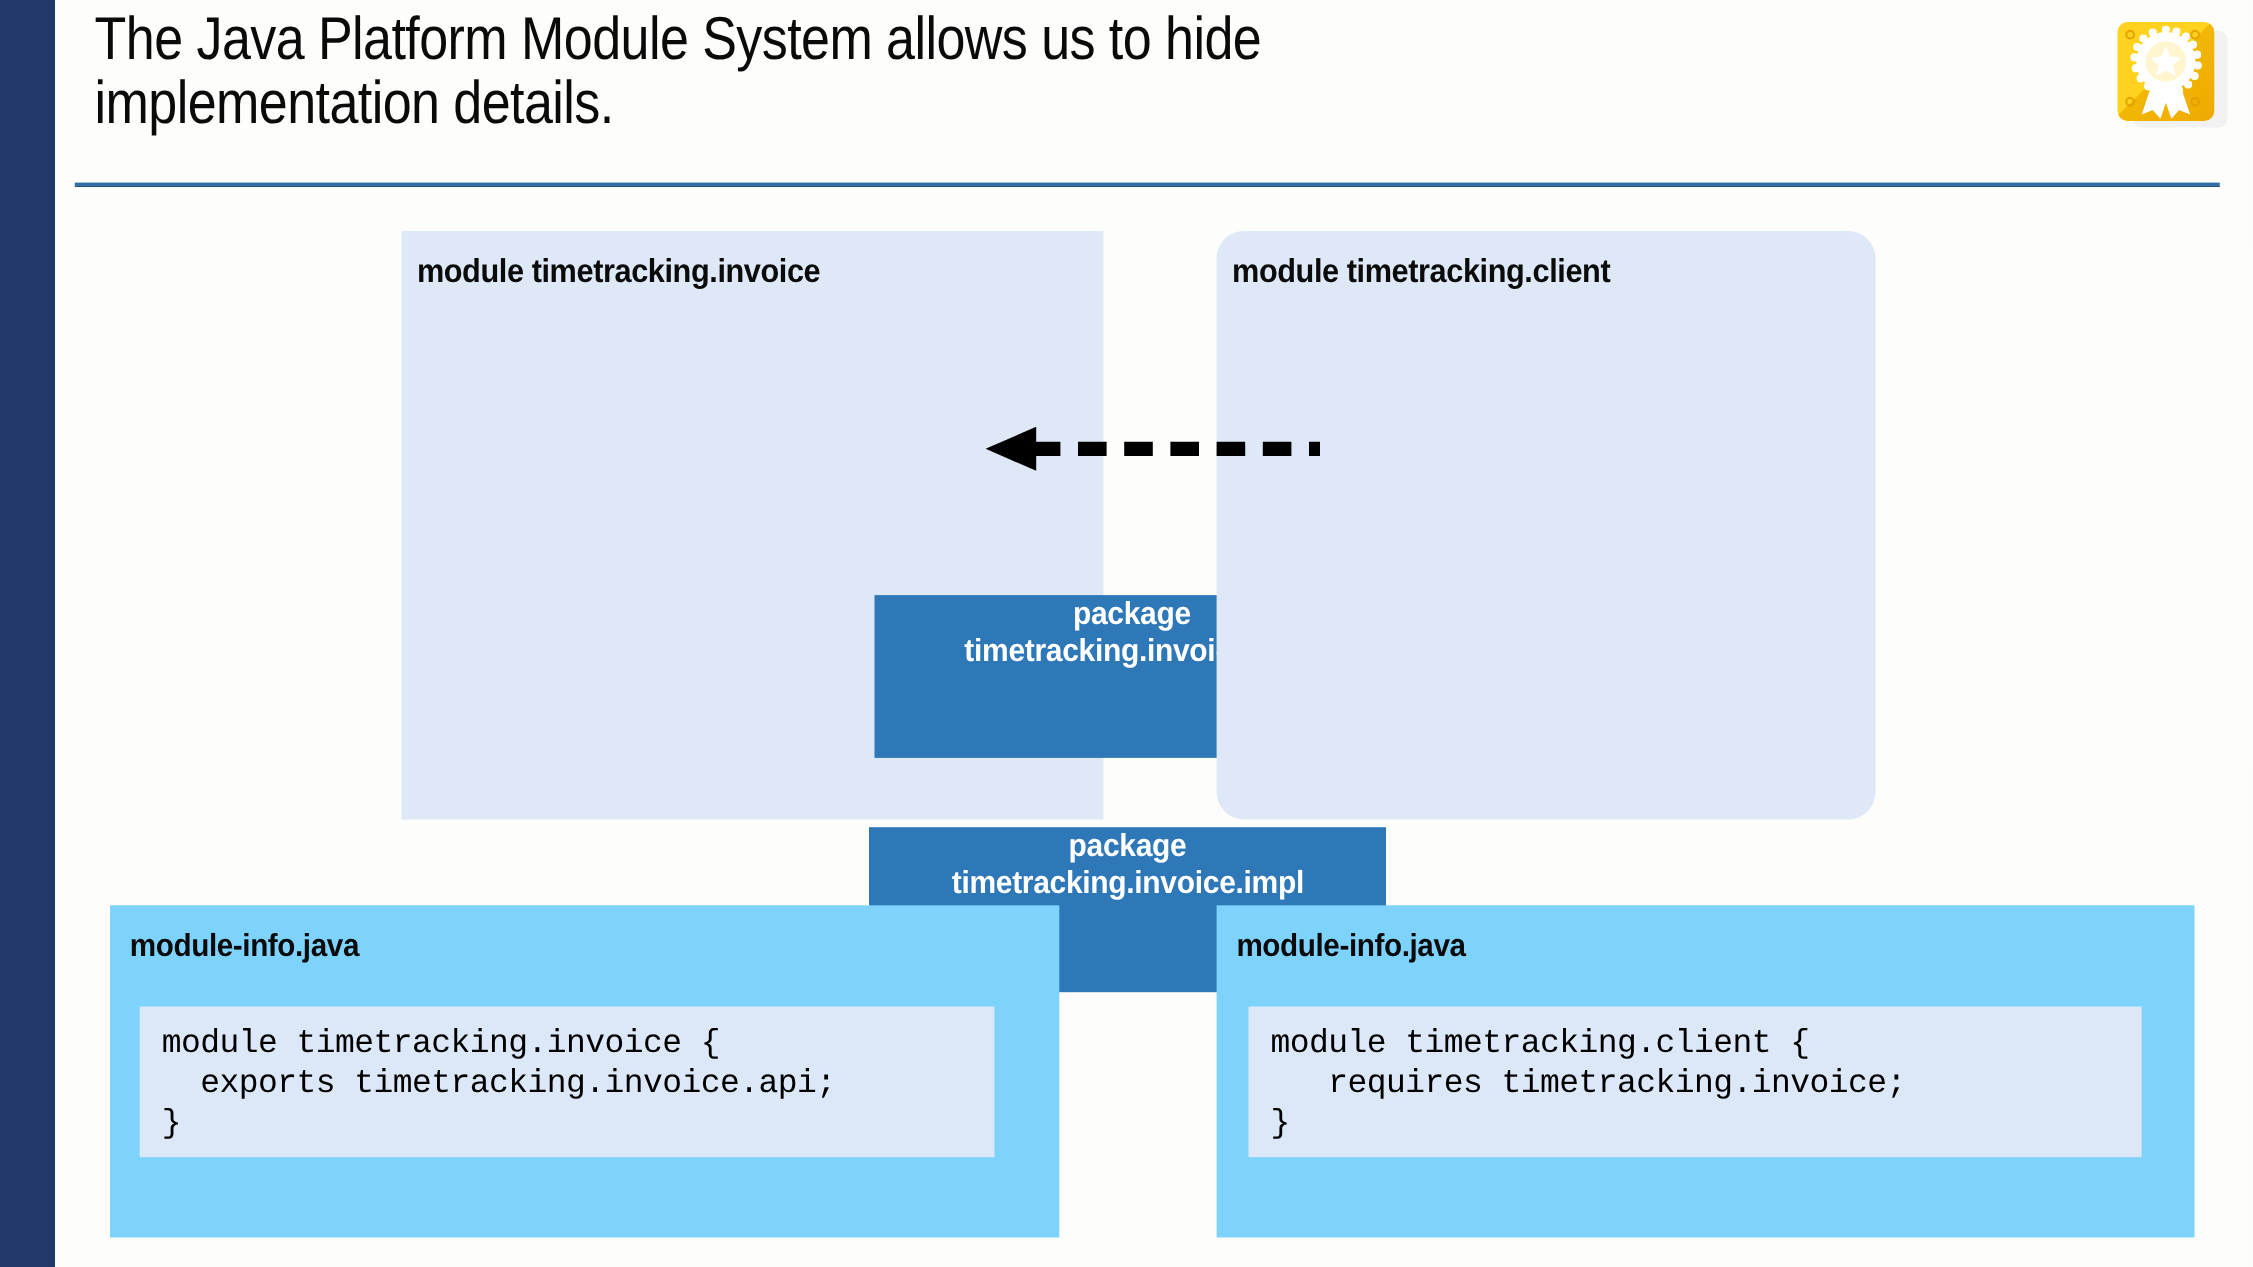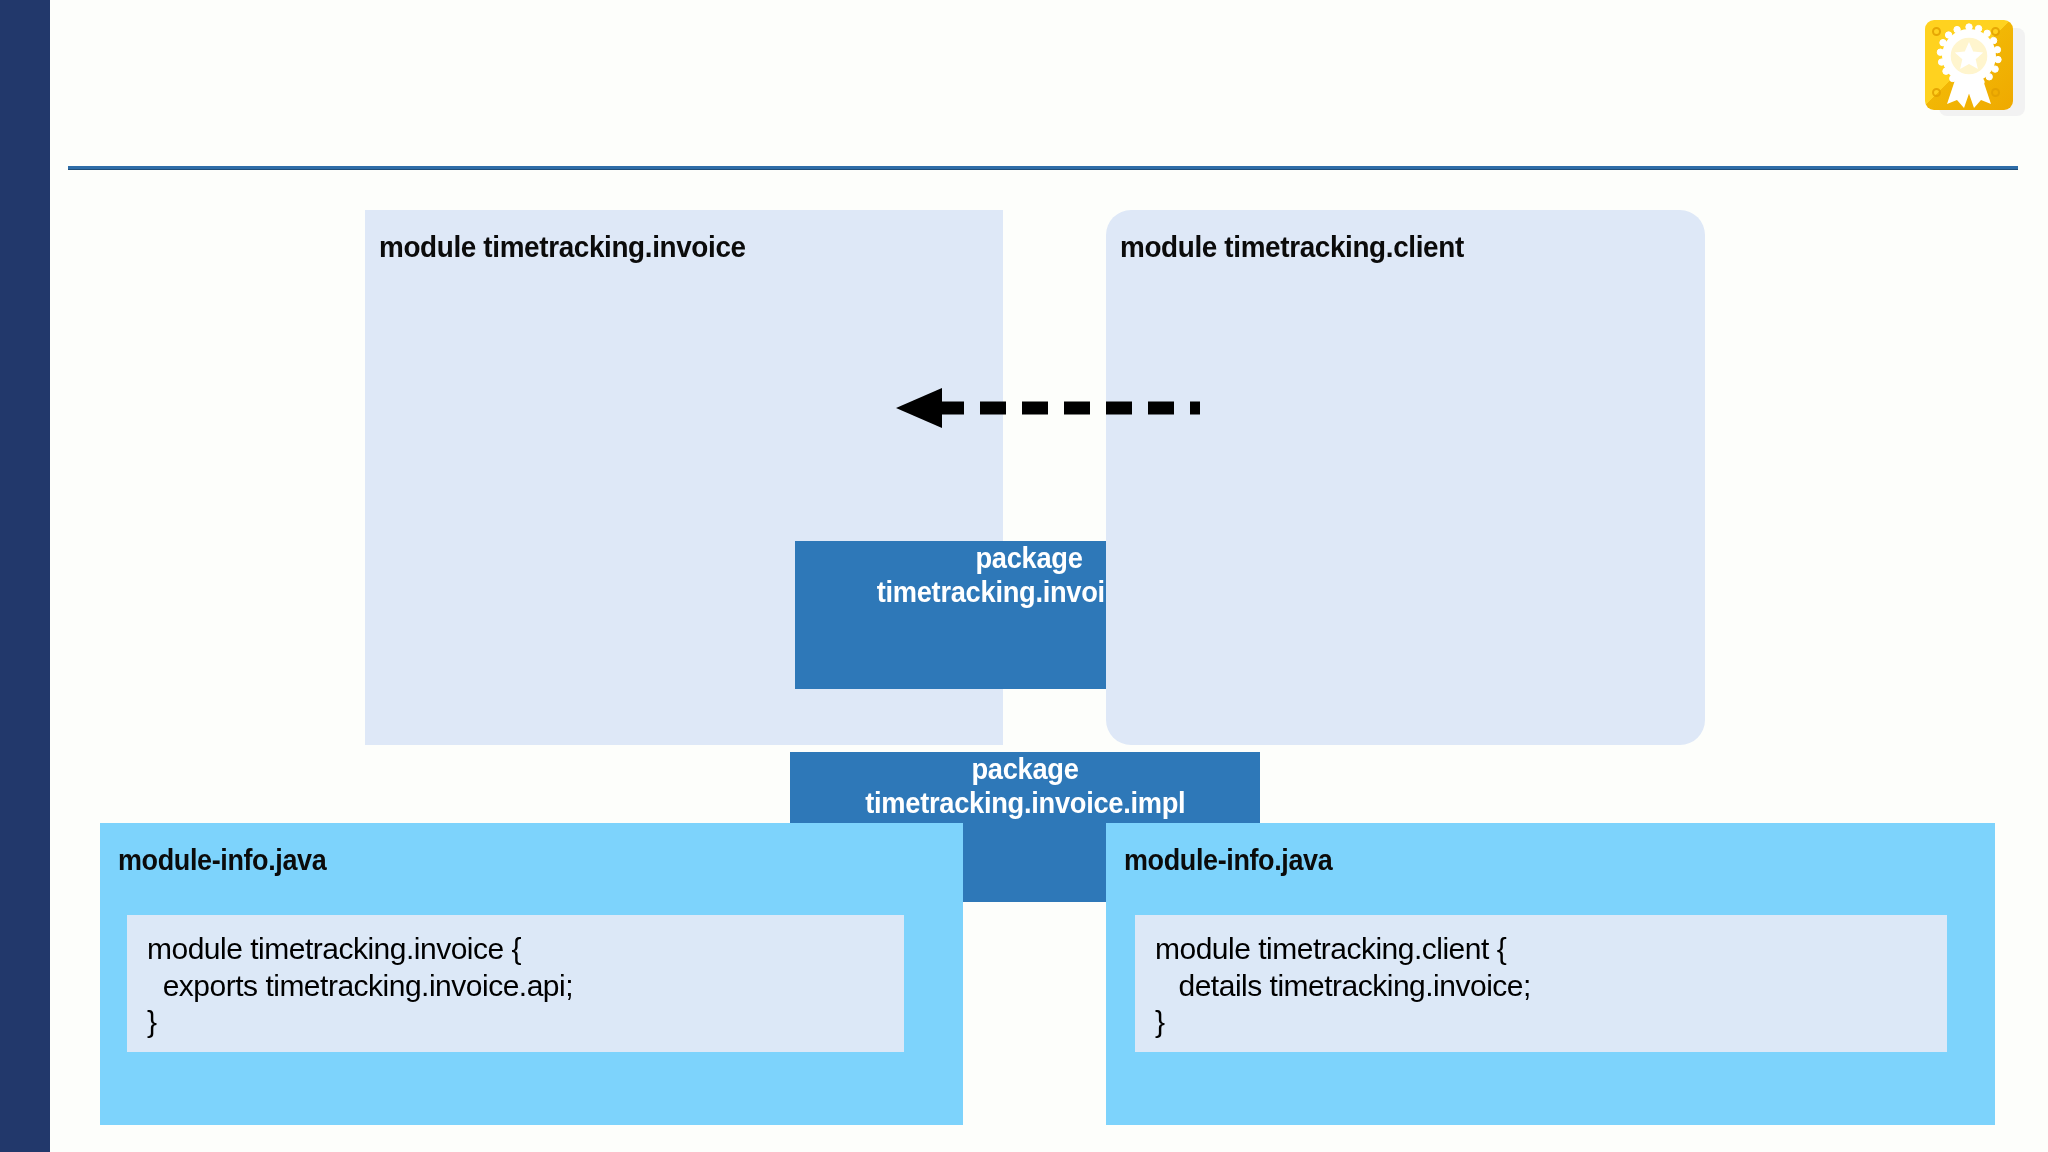--- a/index.html
+++ b/index.html
@@ -173,35 +173,39 @@
     position: absolute;
     background: #DCE8F7;
     box-sizing: border-box;
     padding: 16px 20px 20px 20px;
   }
   #code-invoice { left: 27px; top: 92px; width: 777px; height: 137px; }
   #code-client  { left: 29px; top: 92px; width: 812px; height: 137px; }
 
   .code-block pre {
     margin: 0;
-    font-family: Liberation Sans, sans-serif;
+    font-family: Liberation Mono, monospace;
     font-size: 30px;
     line-height: 1.22;
     color: #000000;
     white-space: pre;
     letter-spacing: -0.5px;
   }
 </style>
 </head>
 <body>
 
 <div id="slide">
 
   <div id="sidebar-strip"></div>
 
+  <div id="title-area">
+    <div id="title-text">The Java Platform Module System allows us to hide
+implementation details.</div>
+  </div>
   <div id="title-rule"></div>
 
   <div id="badge-icon">
     <div class="shadow-card"></div>
     <div class="gold-card"></div>
     <div class="dot tl"></div>
     <div class="dot tr"></div>
     <div class="dot bl"></div>
     <div class="dot br"></div>
     <svg width="108" height="112" viewBox="0 0 108 112" style="position:absolute;left:0;top:0">
@@ -270,18 +274,18 @@
       <pre>module timetracking.invoice {
   exports timetracking.invoice.api;
 }</pre>
     </div>
   </div>
 
   <div class="code-panel" id="panel-client">
     <div class="panel-filename">module-info.java</div>
     <div class="code-block" id="code-client">
       <pre>module timetracking.client {
-   details timetracking.invoice;
+   requires timetracking.invoice;
 }</pre>
     </div>
   </div>
 
 </div>
 
 </body></html>

